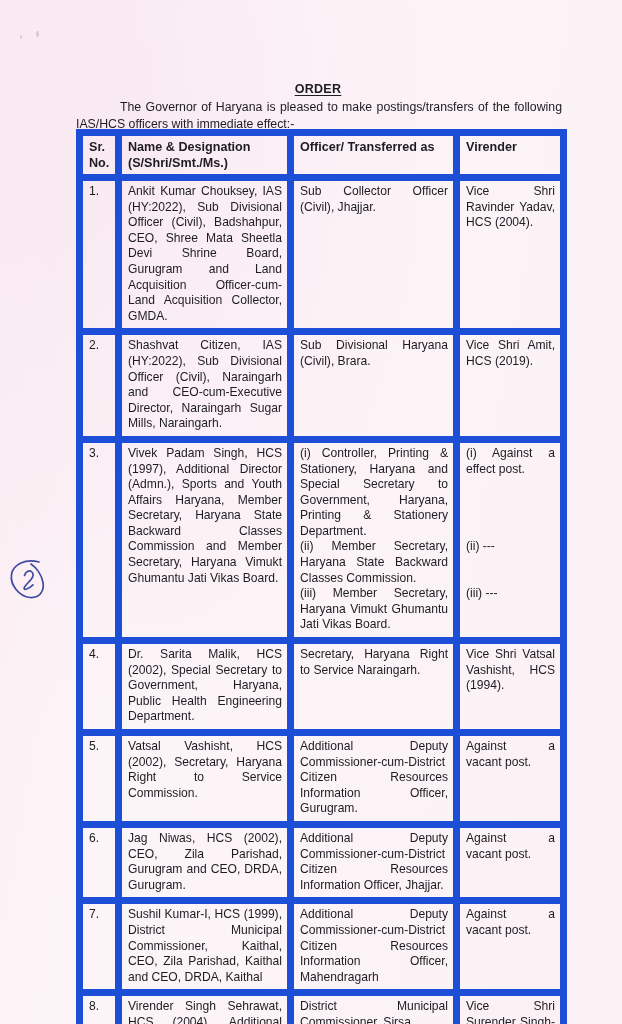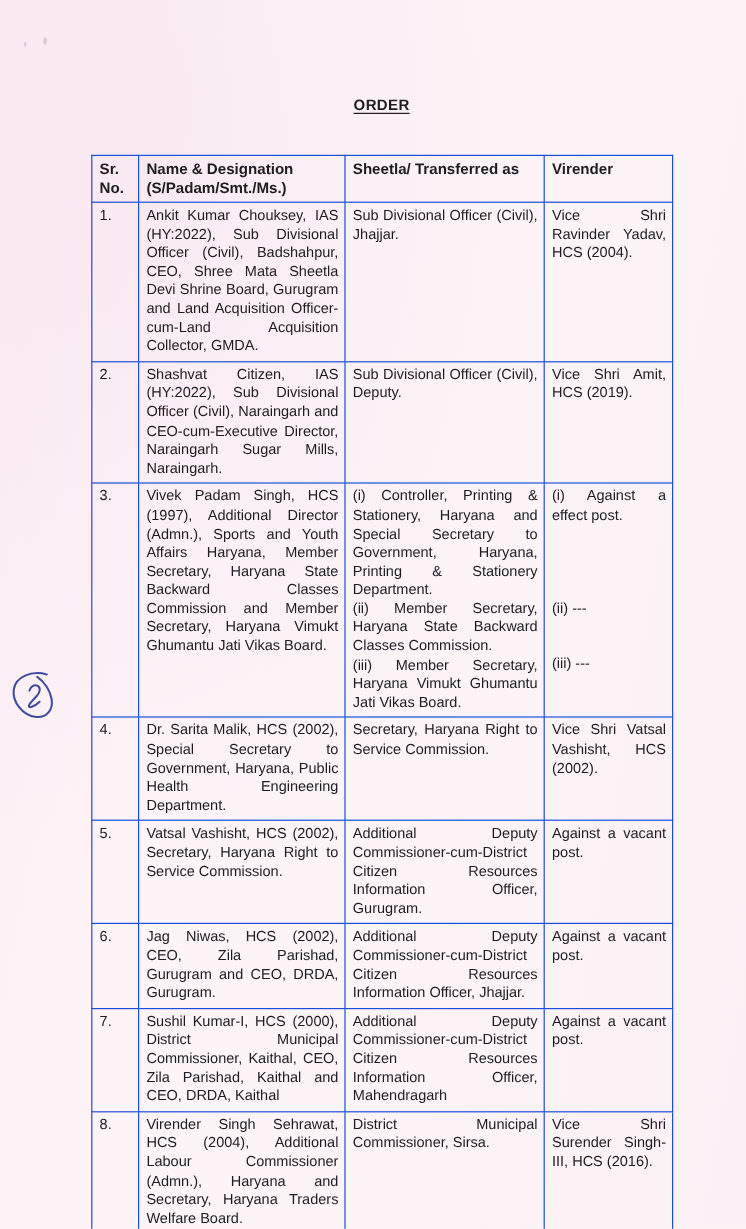--- a/index.html
+++ b/index.html
@@ -76,21 +76,21 @@
     position: absolute;
     left: 76px;
     top: 129px;
     width: 484px;
     border-collapse: collapse;
     table-layout: fixed;
     font-size: 12.1px;
   }
   .order-table td,
   .order-table th {
-    border: 1px solid #1d4ed8;
+    border: 7px solid #1d4ed8;
     padding: 3px 5px 4px 6px;
     vertical-align: top;
     text-align: justify;
     text-justify: inter-word;
     line-height: 15.6px;
   }
   .order-table thead th {
     font-weight: bold;
     font-size: 12.6px;
     line-height: 16px;
@@ -143,55 +143,56 @@
   <div class="paper-tint-a"></div>
   <div class="paper-tint-b"></div>
 
   <div class="speck speck-a"></div>
   <div class="speck speck-b"></div>
 
   <div class="doc-heading">
     <span class="order-word">ORDER</span>
   </div>
 
+  <div class="intro-para">The Governor of Haryana is pleased to make postings/transfers of the following IAS/HCS officers with immediate effect:-</div>
 
   <table class="order-table">
     <colgroup>
       <col class="col-sr">
       <col class="col-name">
       <col class="col-post">
       <col class="col-rem">
     </colgroup>
     <thead>
       <tr>
         <th>
           <span>Sr.</span><br>
           <span>No.</span>
         </th>
         <th>
           <span>Name &amp; Designation</span><br>
-          <span>(S/Padam/Smt./Ms.)</span>
+          <span>(S/Shri/Smt./Ms.)</span>
         </th>
-        <th>Sheetla/ Transferred as</th>
+        <th>Officer/ Transferred as</th>
         <th>Virender</th>
       </tr>
     </thead>
     <tbody>
 
       <tr>
         <td class="cell-sr">1.</td>
         <td>Ankit Kumar Chouksey, IAS (HY:2022), Sub Divisional Officer (Civil), Badshahpur, CEO, Shree Mata Sheetla Devi Shrine Board, Gurugram and Land Acquisition Officer-cum-Land Acquisition Collector, GMDA.</td>
-        <td>Sub Divisional Officer (Civil), Jhajjar.</td>
+        <td>Sub Collector Officer (Civil), Jhajjar.</td>
         <td>Vice Shri Ravinder Yadav, HCS (2004).</td>
       </tr>
 
       <tr>
         <td class="cell-sr">2.</td>
         <td>Shashvat Citizen, IAS (HY:2022), Sub Divisional Officer (Civil), Naraingarh and CEO-cum-Executive Director, Naraingarh Sugar Mills, Naraingarh.</td>
-        <td>Sub Divisional Officer (Civil), Deputy.</td>
+        <td>Sub Divisional Haryana (Civil), Brara.</td>
         <td>Vice Shri Amit, HCS (2019).</td>
       </tr>
 
       <tr>
         <td class="cell-sr">3.</td>
         <td>Vivek Padam Singh, HCS (1997), Additional Director (Admn.), Sports and Youth Affairs Haryana, Member Secretary, Haryana State Backward Classes Commission and Member Secretary, Haryana Vimukt Ghumantu Jati Vikas Board.</td>
         <td>
           <span class="cell-block">(i) Controller, Printing &amp; Stationery, Haryana and Special Secretary to Government, Haryana, Printing &amp; Stationery Department.</span>
           <span class="cell-block">(ii) Member Secretary, Haryana State Backward Classes Commission.</span>
           <span class="cell-block">(iii) Member Secretary, Haryana Vimukt Ghumantu Jati Vikas Board.</span>
@@ -201,41 +202,41 @@
           <span class="cell-block rem-gap-1"></span>
           <span class="cell-block">(ii) ---</span>
           <span class="cell-block rem-gap-2"></span>
           <span class="cell-block">(iii) ---</span>
         </td>
       </tr>
 
       <tr>
         <td class="cell-sr">4.</td>
         <td>Dr. Sarita Malik, HCS (2002), Special Secretary to Government, Haryana, Public Health Engineering Department.</td>
-        <td>Secretary, Haryana Right to Service Commission.</td>
-        <td>Vice Shri Vatsal Vashisht, HCS (2002).</td>
+        <td>Secretary, Haryana Right to Service Naraingarh.</td>
+        <td>Vice Shri Vatsal Vashisht, HCS (1994).</td>
       </tr>
 
       <tr>
         <td class="cell-sr">5.</td>
         <td>Vatsal Vashisht, HCS (2002), Secretary, Haryana Right to Service Commission.</td>
         <td>Additional Deputy Commissioner-cum-District Citizen Resources Information Officer, Gurugram.</td>
         <td>Against a vacant post.</td>
       </tr>
 
       <tr>
         <td class="cell-sr">6.</td>
         <td>Jag Niwas, HCS (2002), CEO, Zila Parishad, Gurugram and CEO, DRDA, Gurugram.</td>
         <td>Additional Deputy Commissioner-cum-District Citizen Resources Information Officer, Jhajjar.</td>
         <td>Against a vacant post.</td>
       </tr>
 
       <tr>
         <td class="cell-sr">7.</td>
-        <td>Sushil Kumar-I, HCS (2000), District Municipal Commissioner, Kaithal, CEO, Zila Parishad, Kaithal and CEO, DRDA, Kaithal</td>
+        <td>Sushil Kumar-I, HCS (1999), District Municipal Commissioner, Kaithal, CEO, Zila Parishad, Kaithal and CEO, DRDA, Kaithal</td>
         <td>Additional Deputy Commissioner-cum-District Citizen Resources Information Officer, Mahendragarh</td>
         <td>Against a vacant post.</td>
       </tr>
 
       <tr>
         <td class="cell-sr">8.</td>
         <td>Virender Singh Sehrawat, HCS (2004), Additional Labour Commissioner (Admn.), Haryana and Secretary, Haryana Traders Welfare Board.</td>
         <td>District Municipal Commissioner, Sirsa.</td>
         <td>Vice Shri Surender Singh-III, HCS (2016).</td>
       </tr>

